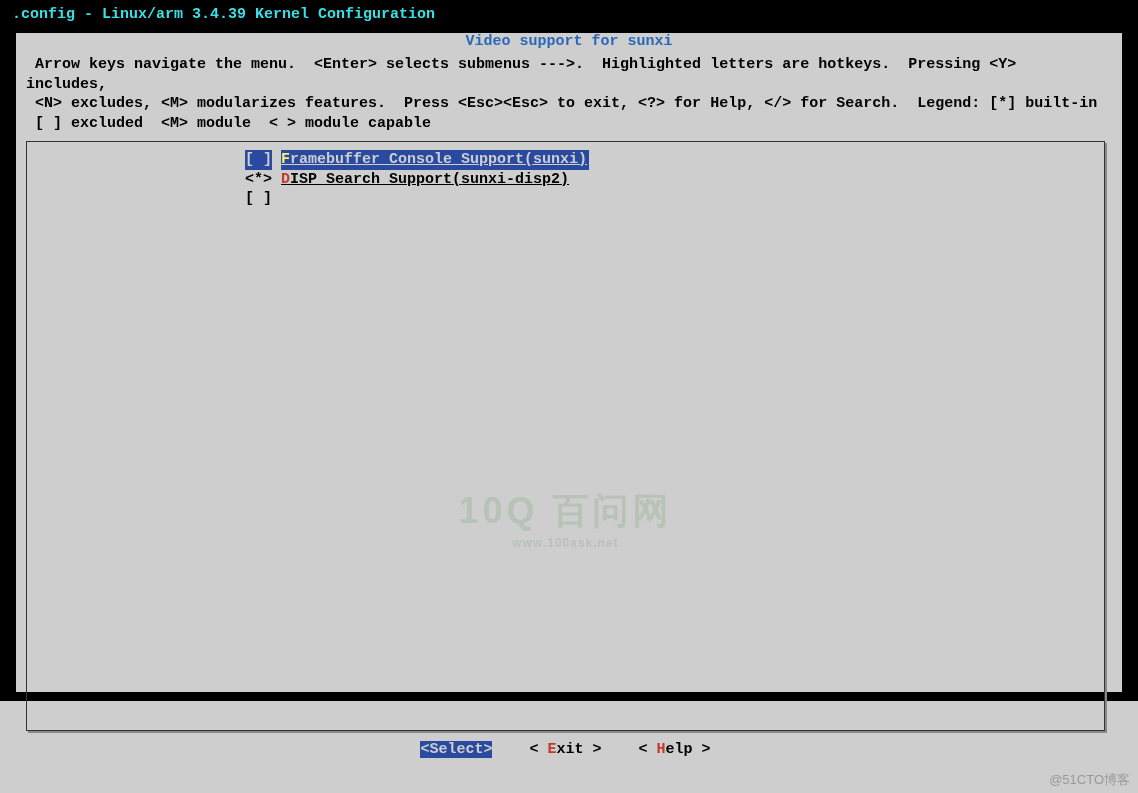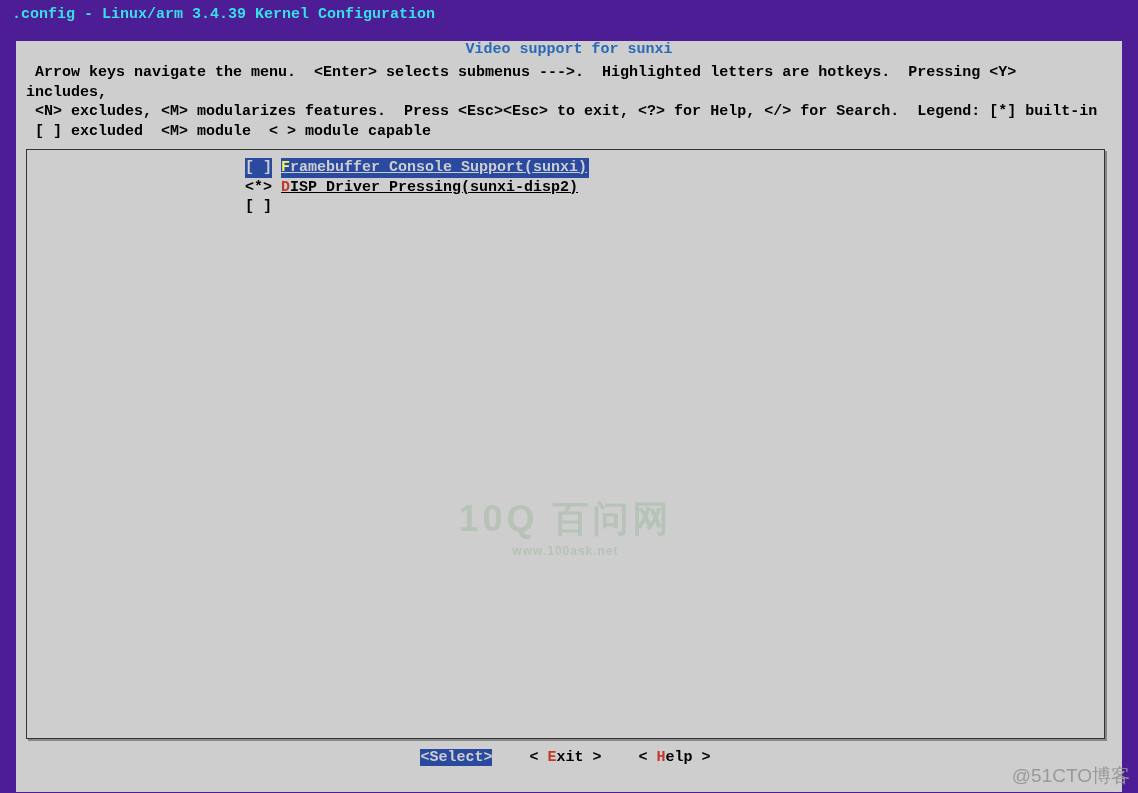--- a/index.html
+++ b/index.html
@@ -8,33 +8,33 @@
       height: 793px;
       background: #cecece;
       font-family: "Courier New", monospace;
       font-size: 15px;
       font-weight: bold;
       overflow: hidden;
       position: relative;
     }
     .outer-frame {
       width: 1138px;
-      height: 793px;
-      background: #4c1d95;
+      height: 701px;
+      background: #000000;
       padding: 4px;
     }
     .title-bar {
       color: #38e0e5;
       padding: 2px 8px 6px 8px;
       font-size: 15px;
     }
     .main-area {
       background: #cecece;
       width: calc(100% - 24px);
-      margin: 12px 12px 12px 12px;
+      margin: 4px 12px 12px 12px;
       height: calc(100% - 34px);
       position: relative;
       padding: 8px 17px 10px 10px;
     }
     .help-text {
       color: #000;
       line-height: 1.3;
       white-space: pre-wrap;
       padding: 14px 0 8px 0;
     }
@@ -117,41 +117,41 @@
       color: #cecece;
     }
     .btn.selected .btn-hotkey { color: #cecece; }
     .btn-hotkey { color: #c43a2a; }
     .corner-credit {
       position: absolute;
       bottom: 4px;
       right: 8px;
       color: #999;
       font-family: Arial, sans-serif;
-      font-size: 19px;
+      font-size: 13px;
       font-weight: normal;
     }
   </style>
 </head>
 <body>
 
 <div class="outer-frame">
   <div class="title-bar">.config - Linux/arm 3.4.39 Kernel Configuration</div>
   <div class="main-area">
     <div class="dialog-title">Video support for sunxi</div>
     <div class="help-text"> Arrow keys navigate the menu.  &lt;Enter&gt; selects submenus ---&gt;.  Highlighted letters are hotkeys.  Pressing &lt;Y&gt; includes,
  &lt;N&gt; excludes, &lt;M&gt; modularizes features.  Press &lt;Esc&gt;&lt;Esc&gt; to exit, &lt;?&gt; for Help, &lt;/&gt; for Search.  Legend: [*] built-in
  [ ] excluded  &lt;M&gt; module  &lt; &gt; module capable</div>
     <div class="inner-box">
       <div class="menu-items">
         <div class="menu-line selected">
           <span class="bracket-wrap">[ ]</span><span class="gap"> </span><span class="label-wrap"><span class="hotkey">F</span><span>ramebuffer Console Support(sunxi)</span></span>
         </div>
         <div class="menu-line">
-          <span class="bracket-wrap">&lt;*&gt;</span><span class="gap"> </span><span class="label-wrap"><span class="hotkey">D</span><span>ISP Driver Pressing(sunxi-disp2)</span></span>
+          <span class="bracket-wrap">&lt;*&gt;</span><span class="gap"> </span><span class="label-wrap"><span class="hotkey">D</span><span>ISP Search Support(sunxi-disp2)</span></span>
         </div>
         <div class="menu-line">
           <span class="bracket-wrap">[ ]</span><span class="gap"> </span><span>  </span>
         </div>
       </div>
       <div class="watermark">
         <div class="big">10Q 百问网</div>
         <div class="small">www.100ask.net</div>
       </div>
     </div>

